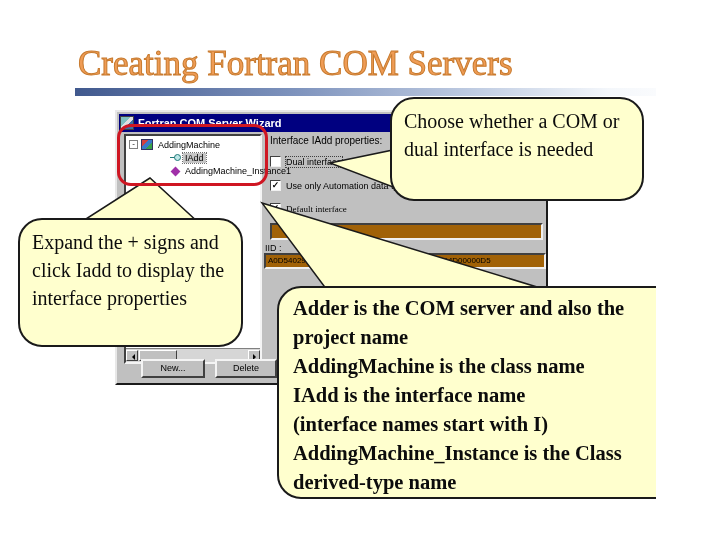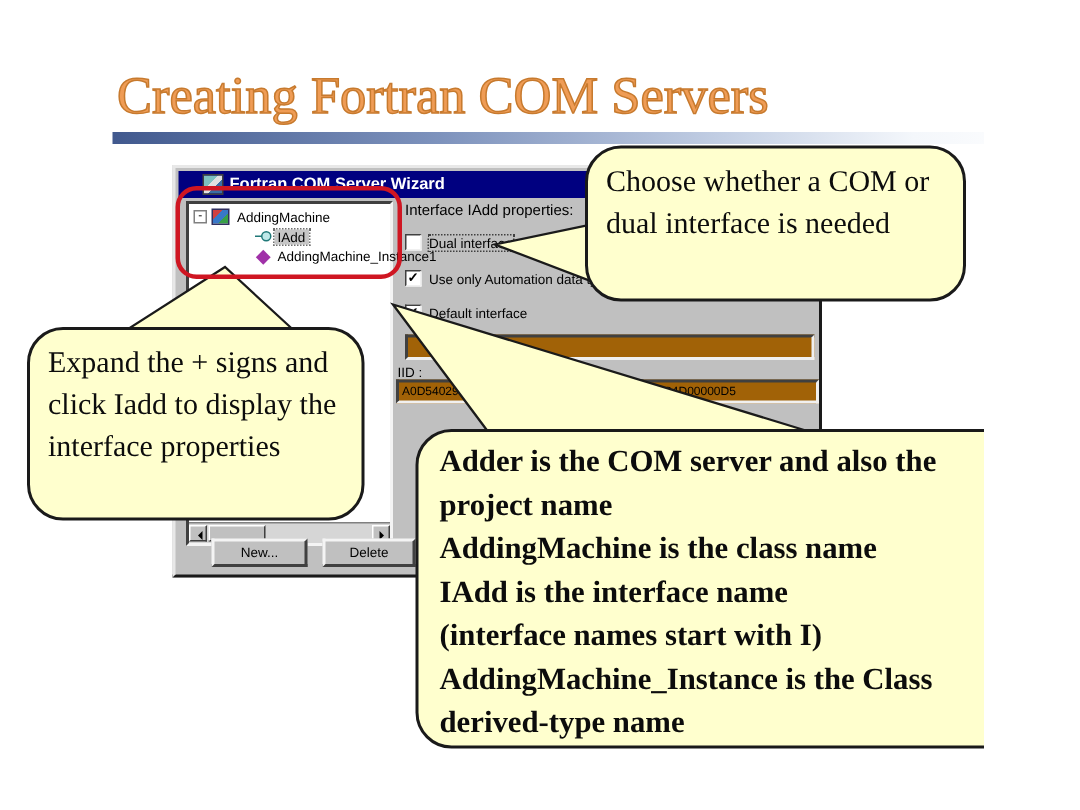--- a/index.html
+++ b/index.html
@@ -11,21 +11,21 @@
     font-size:35px;color:#ef9c55;-webkit-text-stroke:1px #c77a2e;letter-spacing:0px;white-space:nowrap;}
   .title-rule{position:absolute;left:75px;top:88px;width:628px;height:8px;
     background:linear-gradient(to right,#41598e,#7e93bd 35%,#c3cfe4 65%,#f4f7fb 85%,#ffffff);}
   .back-link{position:absolute;left:47px;top:519px;font-family:Liberation Mono, monospace;
     font-weight:bold;font-size:14px;color:#701a75;margin-top:36px;}
 
   
   .dialog{position:absolute;left:115px;top:110px;width:433px;height:275px;background:#c0c0c0;
     border:2px solid;border-color:#e8e8e8 #1a1a1a #1a1a1a #e8e8e8;box-sizing:border-box;z-index:1;}
   .titlebar{position:absolute;left:2px;top:2px;right:2px;height:18px;background:#000080;
-    display:flex;align-items:center;padding-left:16px;box-sizing:border-box;}
+    display:flex;align-items:center;padding-left:1px;box-sizing:border-box;}
   .titlebar .wicon{width:12px;height:12px;margin-right:4px;
     background:linear-gradient(135deg,#7ec0c0 40%,#e0e0e0 40% 60%,#3a6ea5 60%);border:1px solid #404040;}
   .titlebar .ttext{color:#ffffff;font-size:11px;font-weight:bold;white-space:nowrap;}
 
   .treepanel{position:absolute;left:7px;top:22px;width:138px;height:230px;background:#ffffff;
     border:2px solid;border-color:#404040 #f4f4f4 #f4f4f4 #404040;box-sizing:border-box;}
   .tree-rows{position:absolute;left:0;top:2px;right:0;font-size:9px;color:#000;}
   .trow{height:13px;display:flex;align-items:center;white-space:nowrap;}
   .trow .lbl{padding:0 2px;}
   .trow.selected .lbl{background:#c6c6c6;outline:1px dotted #707070;}
@@ -127,21 +127,21 @@
     <div class="props-label">Interface IAdd properties:</div>
 
     <div class="cbrow" style="top:44px;">
       <span class="cbbox"></span>
       <span class="cblabel focus-dash">Dual interface</span>
     </div>
     <div class="cbrow" style="top:68px;">
       <span class="cbbox">✓</span>
       <span class="cblabel">Use only Automation data types</span>
     </div>
-    <div class="cbrow" style="top:91px;">
+    <div class="cbrow" style="top:91px;font-family:Liberation Serif, serif;">
       <span class="cbbox">✓</span>
       <span class="cblabel">Default interface</span>
     </div>
 
     <div class="field" style="left:153px;top:111px;width:273px;height:17px;"></div>
 
     <div class="iid-label">IID :</div>
     <div class="field" style="left:147px;top:141px;width:76px;height:16px;">A0D54029</div>
     <div class="field" style="left:310px;top:141px;width:119px;height:16px;">ADC4D00000D5</div>
 

